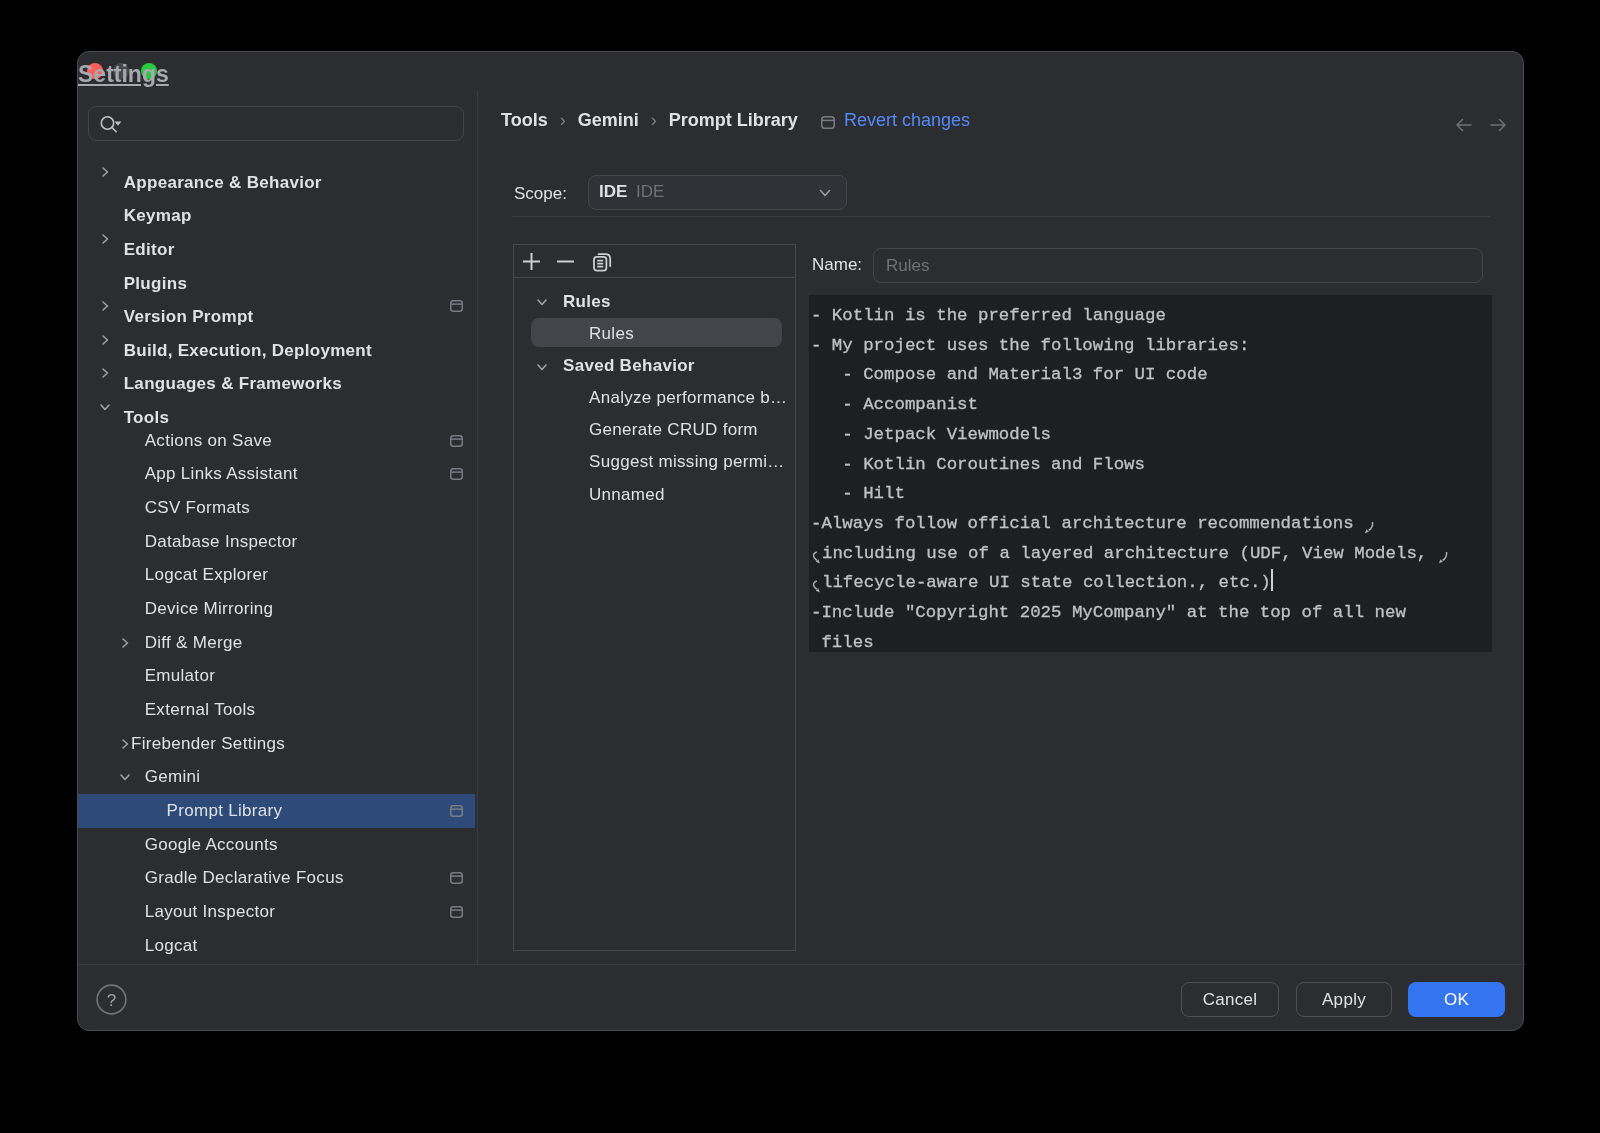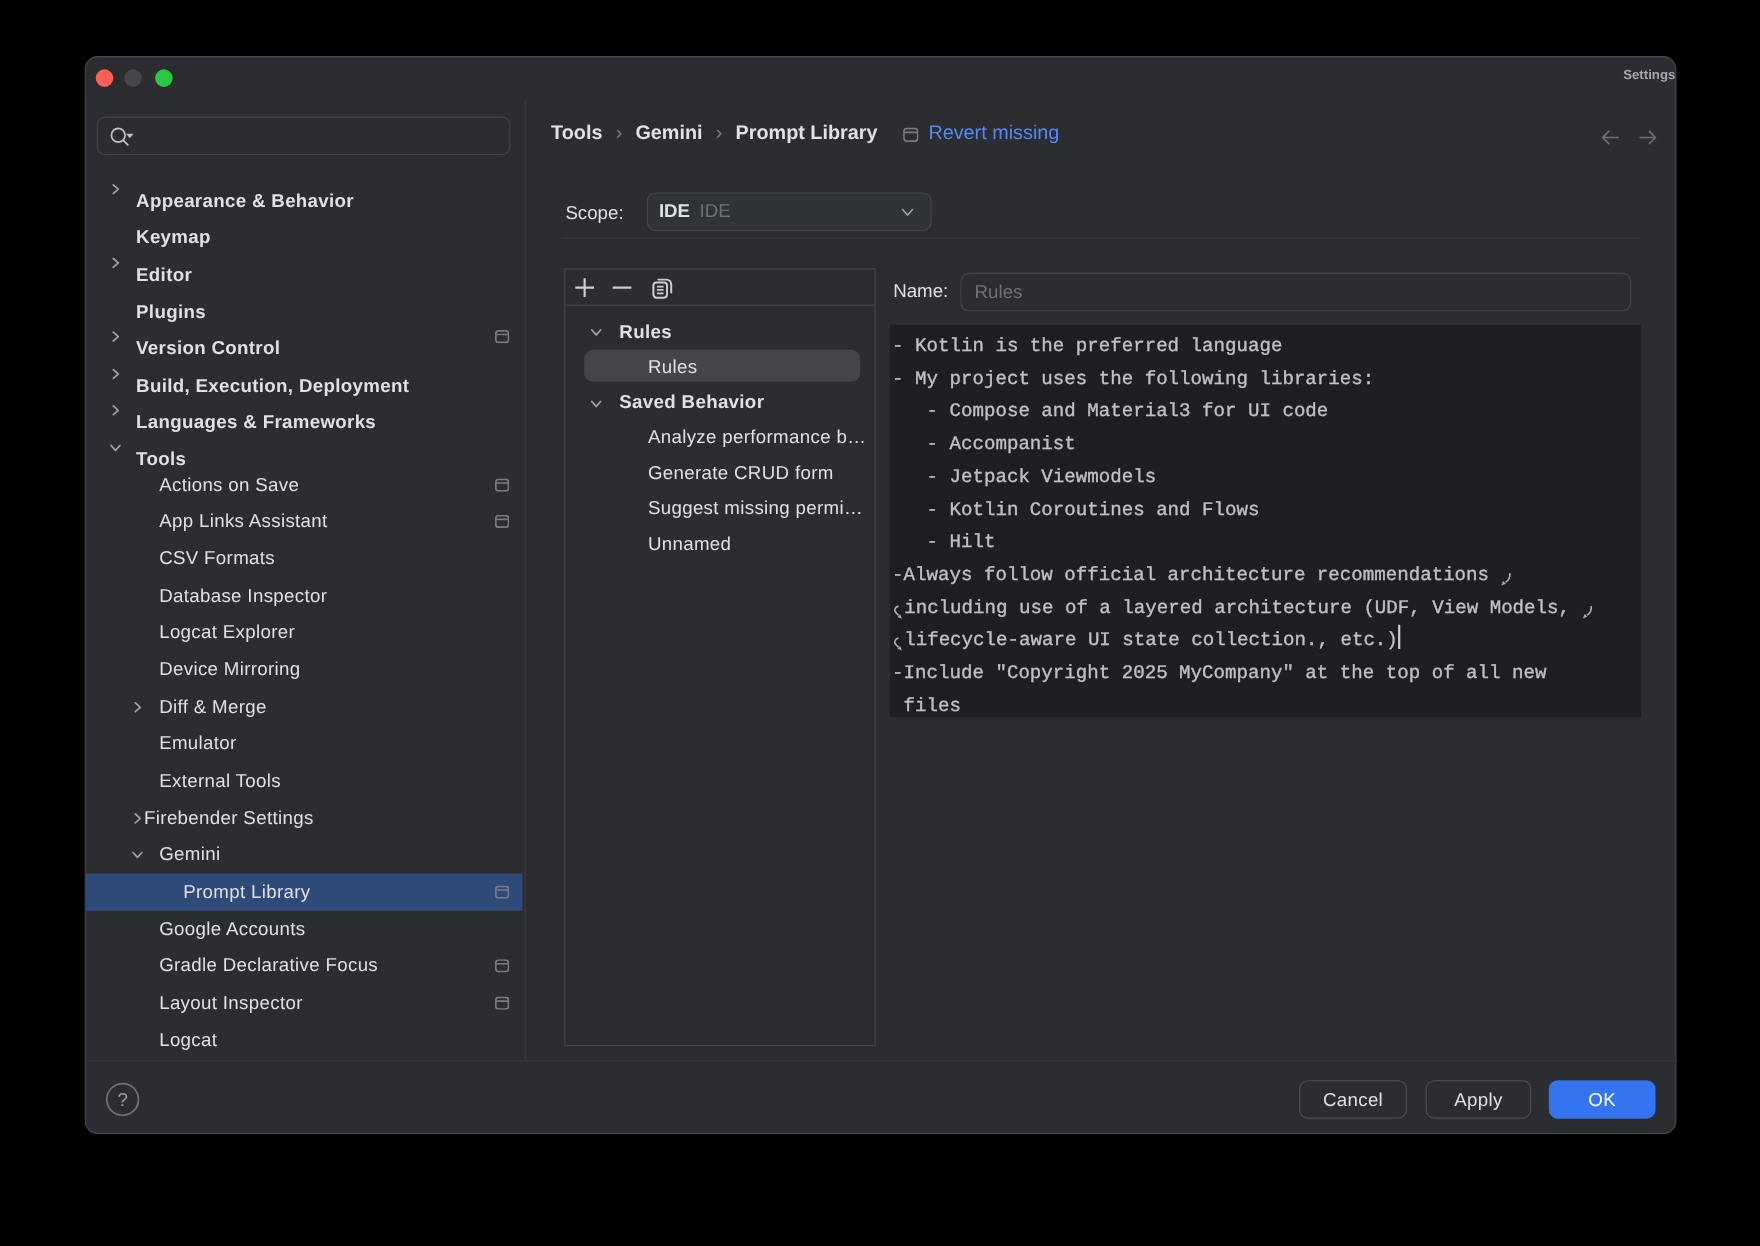--- a/index.html
+++ b/index.html
@@ -2,22 +2,22 @@
 <html><head>
 <meta charset="utf-8">
 <style>
   * { margin:0; padding:0; box-sizing:border-box; }
   html,body { width:1600px; height:1133px; background:#000; overflow:hidden;
     font-family:"Liberation Sans", sans-serif; }
   #win { position:absolute; left:77px; top:51px; width:1447px; height:980px;
     background:#2b2d30; border:1px solid #494b50; border-radius:12px; }
   .abs { position:absolute; }
   .tl { position:absolute; width:16px; height:16px; border-radius:50%; top:11px; }
-  .title { position:absolute; top:9px; left:0; width:100%; text-align:right;
-    color:#a6a9b0; font-size:12px; font-weight:bold; }
+  .title { position:absolute; top:9px; left:0; width:100%; text-align:left;
+    color:#a6a9b0; font-size:23px; font-weight:bold;text-decoration:underline; }
   
   #search { position:absolute; left:10px; top:54px; width:376px; height:35px;
     border:1px solid #43464a; border-radius:8px; }
   #vdiv { position:absolute; left:399px; top:39px; width:1px; height:873px; background:#3a3d40; }
   #tree { position:absolute; left:0; top:102.6px; width:399px; }
   .row { position:absolute; left:0; width:399px; height:34px; }
   .row .lbl { position:absolute; top:50%; transform:translateY(-50%);
     color:#dfe1e5; font-size:17px; letter-spacing:0.3px; white-space:nowrap; }
   .row .lbl.b { font-weight:bold;margin-top:11px; }
   .row svg.chev { position:absolute; top:50%; transform:translateY(-50%); }
@@ -91,21 +91,21 @@
         </svg>
         <span class="lbl b" style="left:45.7px">Editor</span>
       </div>
       <div class="row" style="top:100.94999999999999px">
         <span class="lbl b" style="left:45.7px">Plugins</span>
       </div>
       <div class="row" style="top:134.6px">
         <svg class="chev" style="left:20.5px" width="12" height="12" viewBox="0 0 12 12">
           <path d="M4 2 L8.5 6 L4 10" fill="none" stroke="#9da1a7" stroke-width="1.6" stroke-linecap="round" stroke-linejoin="round"></path>
         </svg>
-        <span class="lbl b" style="left:45.7px">Version Control</span>
+        <span class="lbl b" style="left:45.7px">Version Prompt</span>
         <svg class="card" style="left:372px; top:11px;" width="13" height="12" viewBox="0 0 13 12">
           <rect x="0.75" y="0.75" width="11.5" height="10.5" rx="2.5" fill="none" stroke="#787c82" stroke-width="1.5"></rect>
           <line x1="1" y1="4.1" x2="12" y2="4.1" stroke="#787c82" stroke-width="1.5"></line>
         </svg>
       </div>
       <div class="row" style="top:168.25px">
         <svg class="chev" style="left:20.5px" width="12" height="12" viewBox="0 0 12 12">
           <path d="M4 2 L8.5 6 L4 10" fill="none" stroke="#9da1a7" stroke-width="1.6" stroke-linecap="round" stroke-linejoin="round"></path>
         </svg>
         <span class="lbl b" style="left:45.7px">Build, Execution, Deployment</span>
@@ -204,21 +204,21 @@
 
   <div class="btn o" style="left:1103px; width:98px;">Cancel</div>
   <div class="btn o" style="left:1218px; width:96px;">Apply</div>
   <div class="btn p" style="left:1330px; width:97px;">OK</div>
 
   <div class="crumb">Tools<span class="sep">›</span>Gemini<span class="sep">›</span>Prompt Library</div>
   <svg class="abs" style="left:743px;top:63.5px;" width="14" height="13" viewBox="0 0 14 13">
     <rect x="0.75" y="0.75" width="12.5" height="11.5" rx="2.8" fill="none" stroke="#787c82" stroke-width="1.5"></rect>
     <line x1="1" y1="4.4" x2="13" y2="4.4" stroke="#787c82" stroke-width="1.5"></line>
   </svg>
-  <div class="crumb link" style="left:766px; font-weight:500;">Revert missing</div>
+  <div class="crumb link" style="left:766px; font-weight:500;">Revert changes</div>
   <svg class="abs" style="left:1377px;top:65px;" width="17" height="16" viewBox="0 0 17 16">
     <path d="M16 8 L2 8 M7.5 2.5 L2 8 L7.5 13.5" fill="none" stroke="#6e7176" stroke-width="1.5" stroke-linecap="round" stroke-linejoin="round"></path>
   </svg>
   <svg class="abs" style="left:1412px;top:65px;" width="17" height="16" viewBox="0 0 17 16">
     <path d="M1 8 L15 8 M9.5 2.5 L15 8 L9.5 13.5" fill="none" stroke="#6e7176" stroke-width="1.5" stroke-linecap="round" stroke-linejoin="round"></path>
   </svg>
 
   <div class="scope-lbl">Scope:</div>
   <div id="scopebox">
     <span style="position:absolute;left:10px;top:6px;font-size:17px;font-weight:bold;color:#dfe1e5;">IDE</span>

